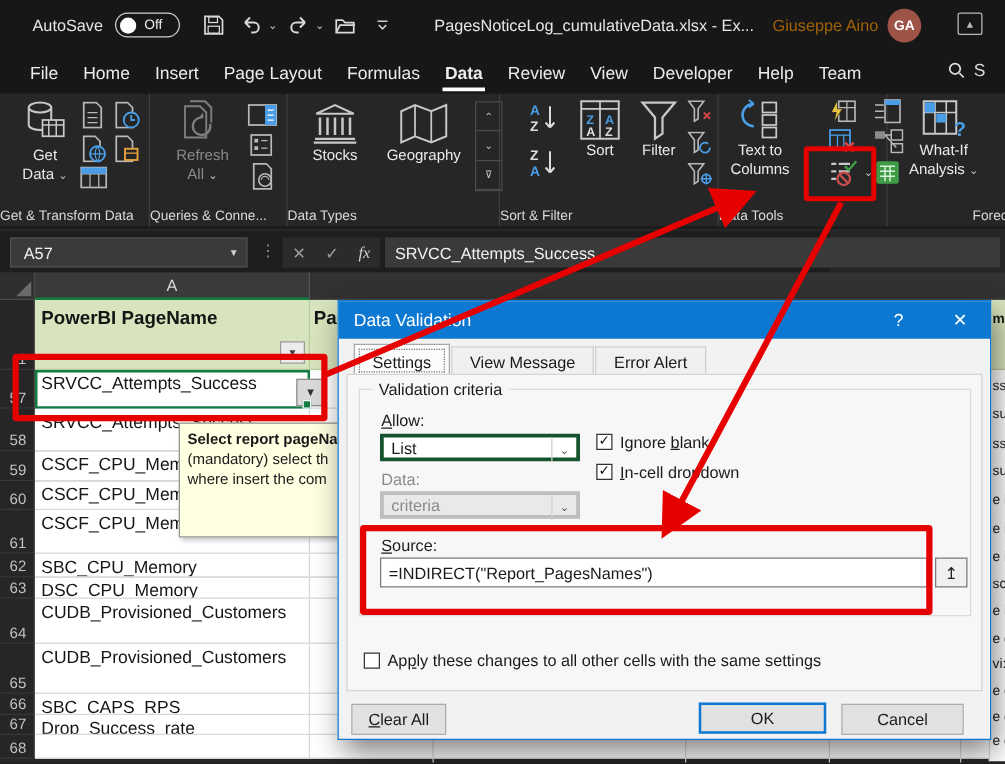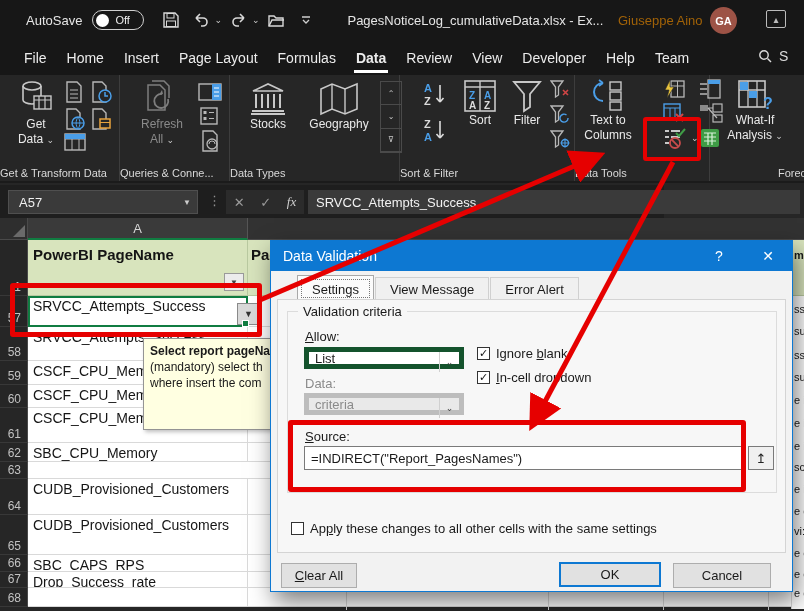--- a/index.html
+++ b/index.html
@@ -85,29 +85,29 @@
   .tooltip div{white-space:nowrap;line-height:16px;}
   .tt1{font-weight:bold;}
 
   
   .dialog{position:absolute;left:270px;top:240px;width:523px;height:352px;background:#f2f2f2;border:1px solid #0d78d2;
           z-index:20;box-shadow:4px 10px 22px rgba(0,0,0,.5);color:#1a1a1a;}
   .dtitle{position:absolute;left:0;top:0;right:0;height:30px;background:#0d78d2;color:#fff;font-size:14px;
           display:flex;align-items:center;padding-left:12px;}
   .dhelp{position:absolute;right:58px;top:0;width:30px;height:30px;display:flex;align-items:center;justify-content:center;font-size:14px;color:#fff;}
   .dclose{position:absolute;right:6px;top:0;width:36px;height:30px;display:flex;align-items:center;justify-content:center;font-size:14px;color:#fff;}
-  .dtabs{position:absolute;left:12px;top:34px;display:flex;align-items:flex-end;margin-left:14px;}
+  .dtabs{position:absolute;left:12px;top:34px;display:flex;align-items:flex-end;}
   .dtab{font-size:13px;padding:4px 14px 5px;border:1px solid #d0d0d0;border-bottom:none;background:#f0f0f0;margin-right:1px;color:#1a1a1a;}
   .dtab.active{background:#fbfbfb;border-color:#a8a8a8;padding-top:6px;outline:1px dotted #777;outline-offset:-5px;}
   .dpane{position:absolute;left:6px;top:58px;width:509px;height:254px;border:1px solid #d4d4d4;background:#f7f7f7;}
   .groupbox{position:absolute;left:16px;top:70px;width:490px;height:182px;border:1px solid #dcdcdc;}
   .grouplbl{position:absolute;left:10px;top:-8px;background:#f7f7f7;padding:0 5px;font-size:13px;}
   .dlabel{position:absolute;font-size:13px;color:#1a1a1a;}
   .dlabel.gray{color:#8a8a8a;}
-  .combo{position:absolute;width:160px;height:22px;background:#fff;border:5px solid #14532d;font-size:13px;
+  .combo{position:absolute;width:160px;height:22px;background:#fff;border:3px solid #14532d;font-size:13px;
          display:flex;align-items:center;padding-left:6px;}
   .combo .carrow{position:absolute;right:0;top:0;width:20px;height:20px;display:flex;align-items:center;justify-content:center;font-size:9px;color:#444;border-left:1px solid #d0d0d0;}
   .combo.disabled{background:#e9e9e9;border-color:#bdbdbd;color:#8a8a8a;}
   .cb{position:absolute;display:flex;align-items:center;font-size:13px;gap:6px;}
   .cbbox{width:13px;height:13px;background:#fff;border:1px solid #333;display:flex;align-items:center;justify-content:center;font-size:11px;color:#111;line-height:13px;}
   .srcinput{position:absolute;left:33px;top:205px;width:438px;height:24px;background:#fff;border:1px solid #7a7a7a;
             font-size:13px;display:flex;align-items:center;padding-left:6px;}
   .collapse{position:absolute;left:477px;top:205px;width:26px;height:24px;background:#f0f0f0;border:1px solid #7a7a7a;
             display:flex;align-items:center;justify-content:center;font-size:13px;color:#222;}
   .dbtn{position:absolute;height:25px;background:#e1e1e1;border:1px solid #adadad;font-size:13px;color:#1a1a1a;
@@ -447,20 +447,21 @@
           <div class="cellA">CSCF_CPU_Memory</div>
           <div class="cellB"></div>
         </div>
         <div class="srow" style="height: 19px;">
           <div class="rnum">62</div>
           <div class="cellA">SBC_CPU_Memory</div>
           <div class="cellB"></div>
         </div>
         <div class="srow" style="height: 17px;">
           <div class="rnum">63</div>
+          <div class="cellA">DSC_CPU_Memory</div>
           <div class="cellB"></div>
         </div>
         <div class="srow" style="height: 36px;">
           <div class="rnum">64</div>
           <div class="cellA">CUDB_Provisioned_Customers</div>
           <div class="cellB"></div>
         </div>
         <div class="srow" style="height: 40px;">
           <div class="rnum">65</div>
           <div class="cellA">CUDB_Provisioned_Customers</div>

